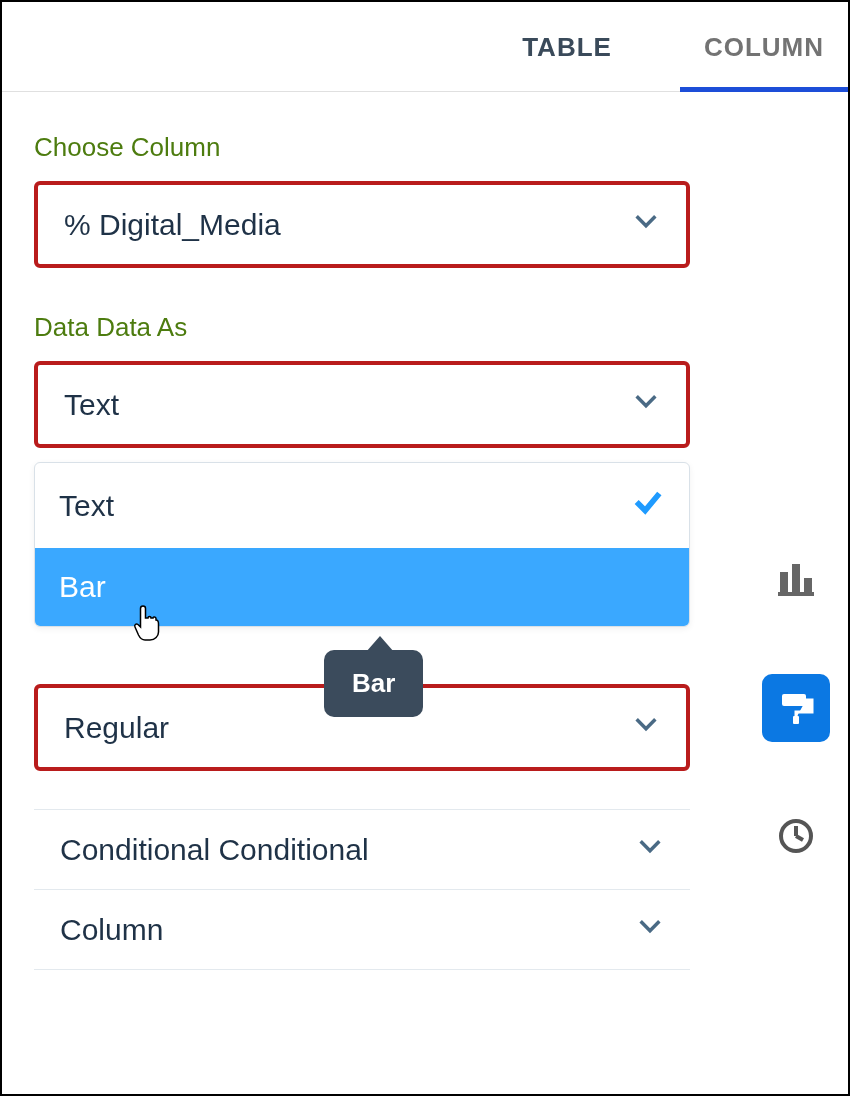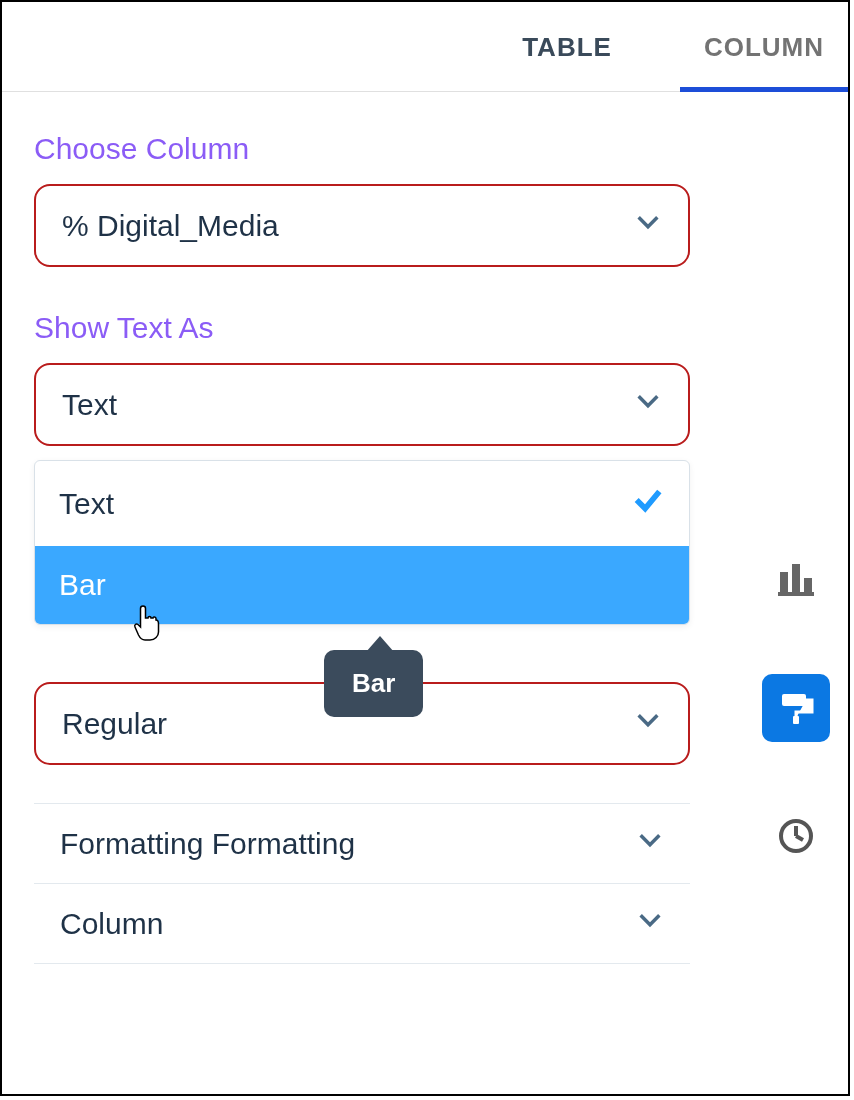--- a/index.html
+++ b/index.html
@@ -37,27 +37,27 @@
   .tab.active {
     color: #737373;
     border-bottom: 5px solid #1d4ed8;
     margin-bottom: -1px;
   }
   .panel {
     padding: 0 32px;
     width: 720px;
   }
   .section-label {
-    font-size: 30px;
-    color: #8b5cf6;
+    font-size: 26px;
+    color: #4d7c0f;
     margin-bottom: 18px;
   }
   .select {
-    border: 2px solid #b91c1c;
-    border-radius: 16px;
+    border: 4px solid #b91c1c;
+    border-radius: 6px;
     padding: 22px 26px;
     display: flex;
     justify-content: space-between;
     align-items: center;
     font-size: 30px;
     color: #1f3247;
     cursor: pointer;
     margin-bottom: 44px;
     background: #fff;
   }
@@ -168,21 +168,21 @@
     <div class="section-label">Choose Column</div>
     <div class="select">
       <span>% Digital_Media</span>
       <span class="chevron">
         <svg viewBox="0 0 24 24">
             <path d="M4 8 L12 16 L20 8"></path>
           </svg>
       </span>
     </div>
 
-    <div class="section-label">Show Text As</div>
+    <div class="section-label">Data Data As</div>
 
     <div class="dropdown-wrap">
       <div class="select" style="margin-bottom:0;">
         <span>Text</span>
         <span class="chevron">
           <svg viewBox="0 0 24 24">
               <path d="M4 8 L12 16 L20 8"></path>
             </svg>
         </span>
       </div>
@@ -204,21 +204,21 @@
     <div class="select text-style-select">
       <span>Regular</span>
       <span class="chevron">
         <svg viewBox="0 0 24 24">
             <path d="M4 8 L12 16 L20 8"></path>
           </svg>
       </span>
     </div>
 
     <div class="select noborder-section">
-      <span>Formatting Formatting</span>
+      <span>Conditional Conditional</span>
       <span class="chevron">
         <svg viewBox="0 0 24 24">
             <path d="M4 8 L12 16 L20 8"></path>
           </svg>
       </span>
     </div>
 
     <div class="select noborder-section" style="border-bottom:1px solid #e3e9ee;">
       <span>Column</span>
       <span class="chevron">

